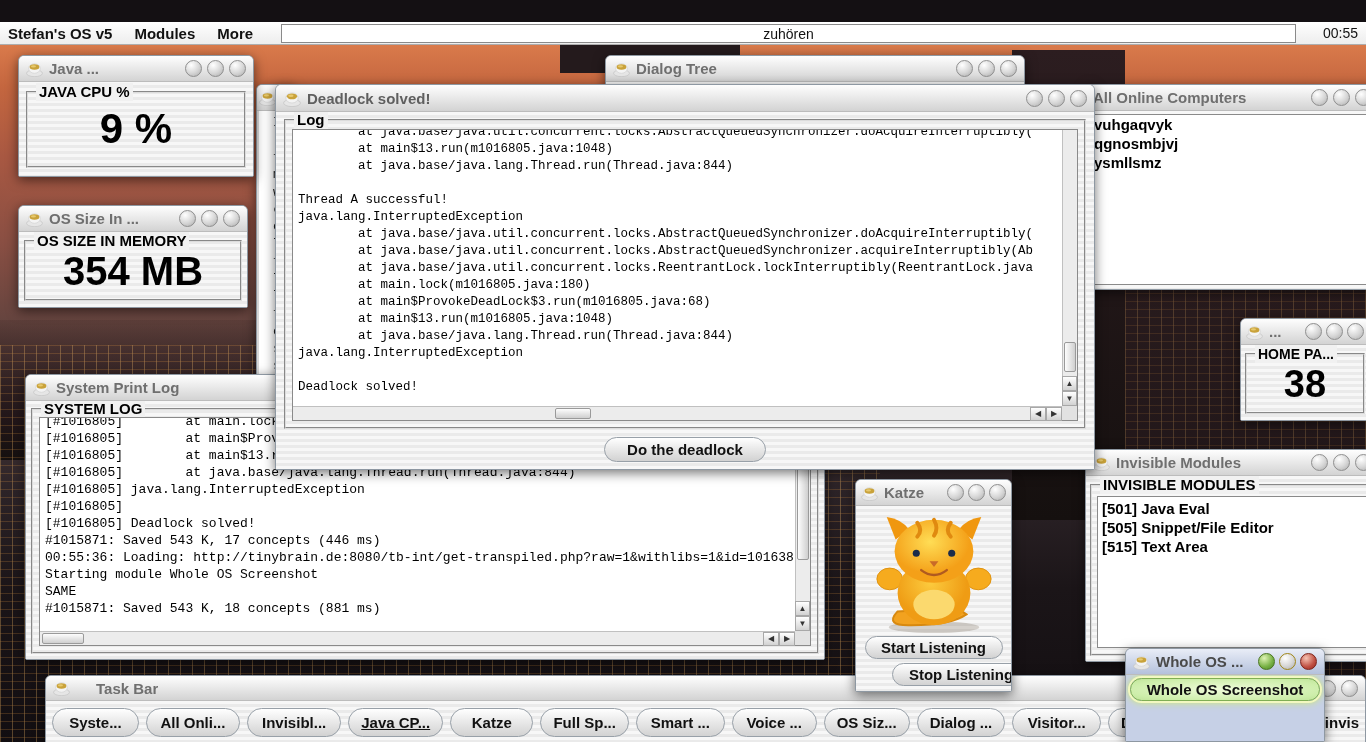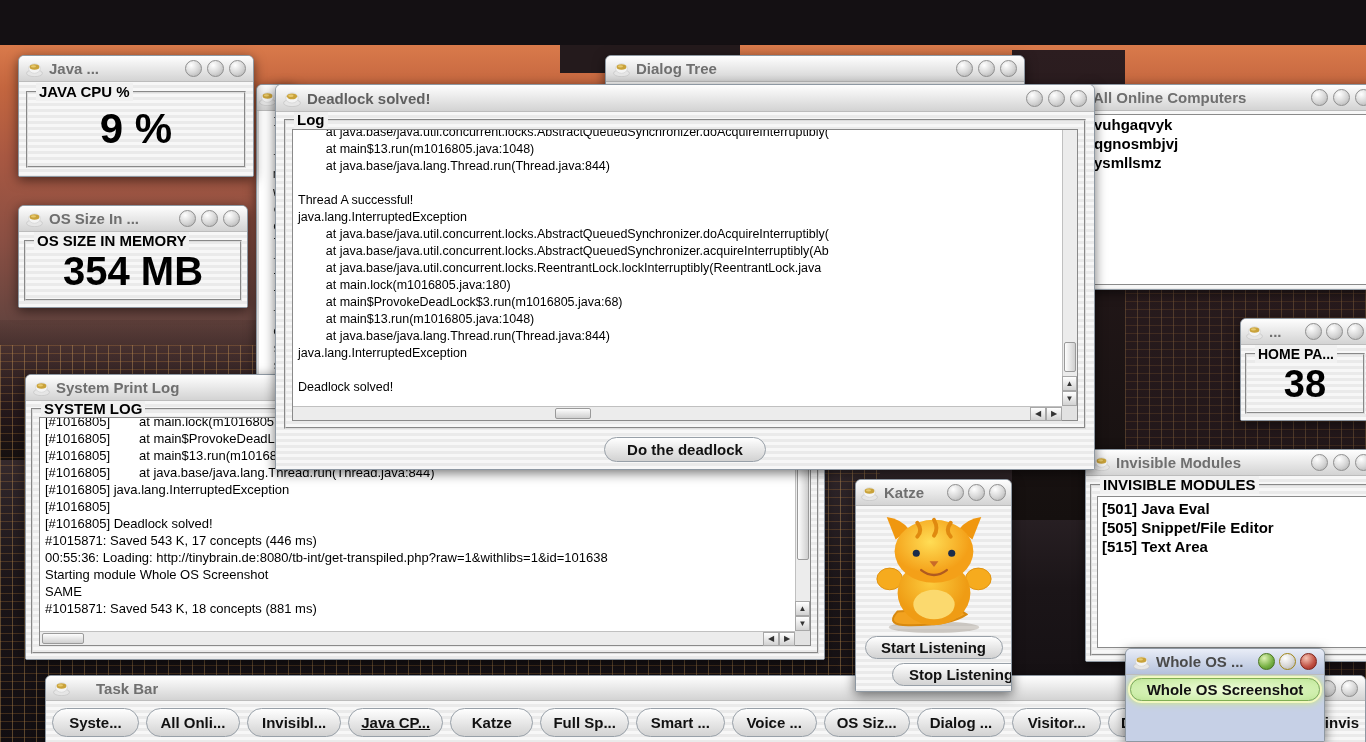--- a/index.html
+++ b/index.html
@@ -43,21 +43,21 @@
   .ctrl.r { background:radial-gradient(circle at 35% 28%, #f6c3b4, #bf4f42 60%, #97291f); border-color:#7e231a; }
   .wbody { position:absolute; left:0; right:0; top:26px; bottom:0; overflow:hidden;
     background:repeating-linear-gradient(180deg,#f7f7f7 0 3px,#eaeaea 3px 6px); }
   .panel { position:absolute; border:2px groove #dcdcdc; }
   .panel-label { position:absolute; top:-10px; left:8px; background:#f1f1f1;
     padding:0 3px; font-weight:bold; font-size:15px; color:#000; line-height:18px; white-space:nowrap; }
   .bigval { position:absolute; left:0; right:0; text-align:center; font-weight:bold; color:#000; }
 
   .logbox { position:absolute; background:#fff; border:1px solid #8a8a8a; }
   .logtext { position:absolute; left:0; top:0; right:15px; bottom:14px; overflow:hidden;
-    padding:1px 0 0 5px; font-family:Liberation Sans, sans-serif; font-size:12.5px;
+    padding:1px 0 0 5px; font-family:Liberation Mono, monospace; font-size:12.5px;
     line-height:17px; color:#000; }
   .logline { height:17px; white-space:pre; }
 
   .vscroll { position:absolute; right:0; top:0; bottom:14px; width:15px; background:#ececec; border-left:1px solid #c0c0c0; }
   .hscroll { position:absolute; left:0; right:15px; bottom:0; height:14px; background:#ececec; border-top:1px solid #c0c0c0; }
   .thumb { position:absolute; background:linear-gradient(90deg,#fdfdfd,#cfcfcf); border:1px solid #9a9a9a; border-radius:2px; }
   .hthumb { background:linear-gradient(180deg,#fdfdfd,#cfcfcf); }
   .sbtn { position:absolute; width:15px; height:15px; background:linear-gradient(#fff,#d2d2d2);
     border:1px solid #a8a8a8; display:flex; align-items:center; justify-content:center;
     font-size:8px; color:#333; line-height:1; }
@@ -86,20 +86,27 @@
   <div class="desktop">
     <div class="bld" style="left:1012px;top:5px;width:113px;height:470px;background:linear-gradient(180deg,#2c1d20,#15100f);"></div>
     <div class="bld" style="left:1125px;top:185px;width:241px;height:512px;background:linear-gradient(180deg,#2a1c1e,#181114);"></div>
     <div class="bld" style="left:560px;top:0px;width:180px;height:28px;background:#241a1c;"></div>
     <div class="bld" style="left:0;top:275px;width:880px;height:140px;background:linear-gradient(180deg,rgba(60,38,34,.2),#221619 70%,#15100f);"></div>
     <div class="lights" style="left:0;top:300px;width:880px;height:400px;"></div>
     <div class="lights" style="left:1125px;top:240px;width:241px;height:460px;opacity:.35;"></div>
   </div>
 
 
+  <div class="menubar">
+    <span class="menu-item">Stefan's OS v5</span>
+    <span class="menu-item">Modules</span>
+    <span class="menu-item">More</span>
+    <input class="cmd-input" value="zuhören" style="">
+    <span class="clock">00:55</span>
+  </div>
 
   <div class="win" style="left:18px;top:55px;width:236px;height:122px;z-index:20;">
     <div class="tbar">
       <svg width="17" height="16" viewBox="0 0 16 15">
           <ellipse cx="8" cy="11.5" rx="7.5" ry="3.2" fill="#e6e6e6" stroke="#bbb" stroke-width=".5"></ellipse>
           <ellipse cx="8" cy="7" rx="5.5" ry="4.5" fill="#f4f4f4" stroke="#ccc" stroke-width=".5"></ellipse>
           <ellipse cx="8" cy="5.6" rx="4.6" ry="2.6" fill="#c9a23a"></ellipse>
           <ellipse cx="7" cy="5" rx="2.4" ry="1.1" fill="#e7c96e"></ellipse>
         </svg>
       <span class="ttl">Java ...</span>

